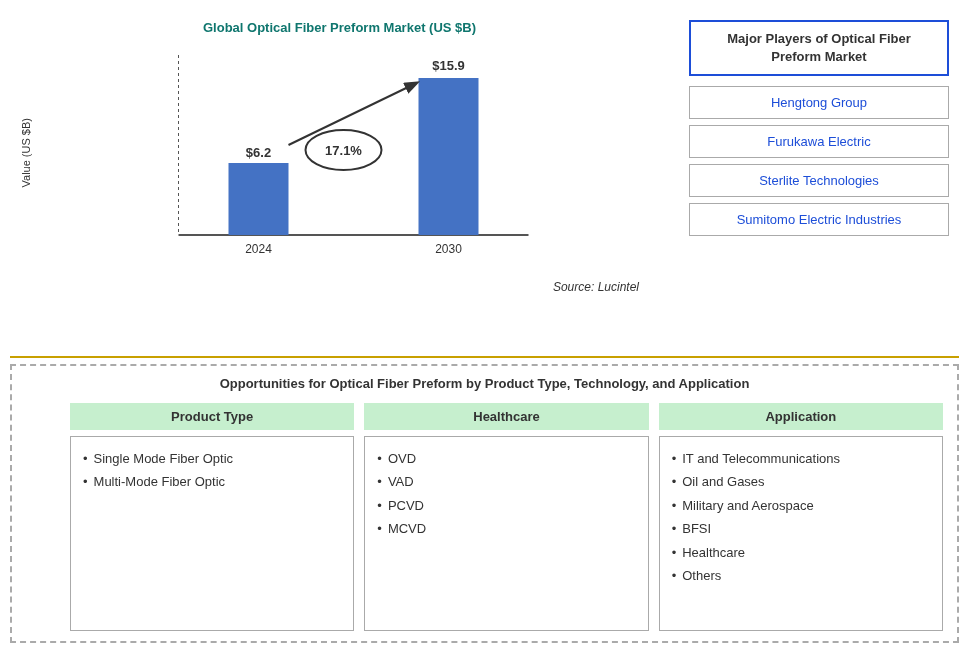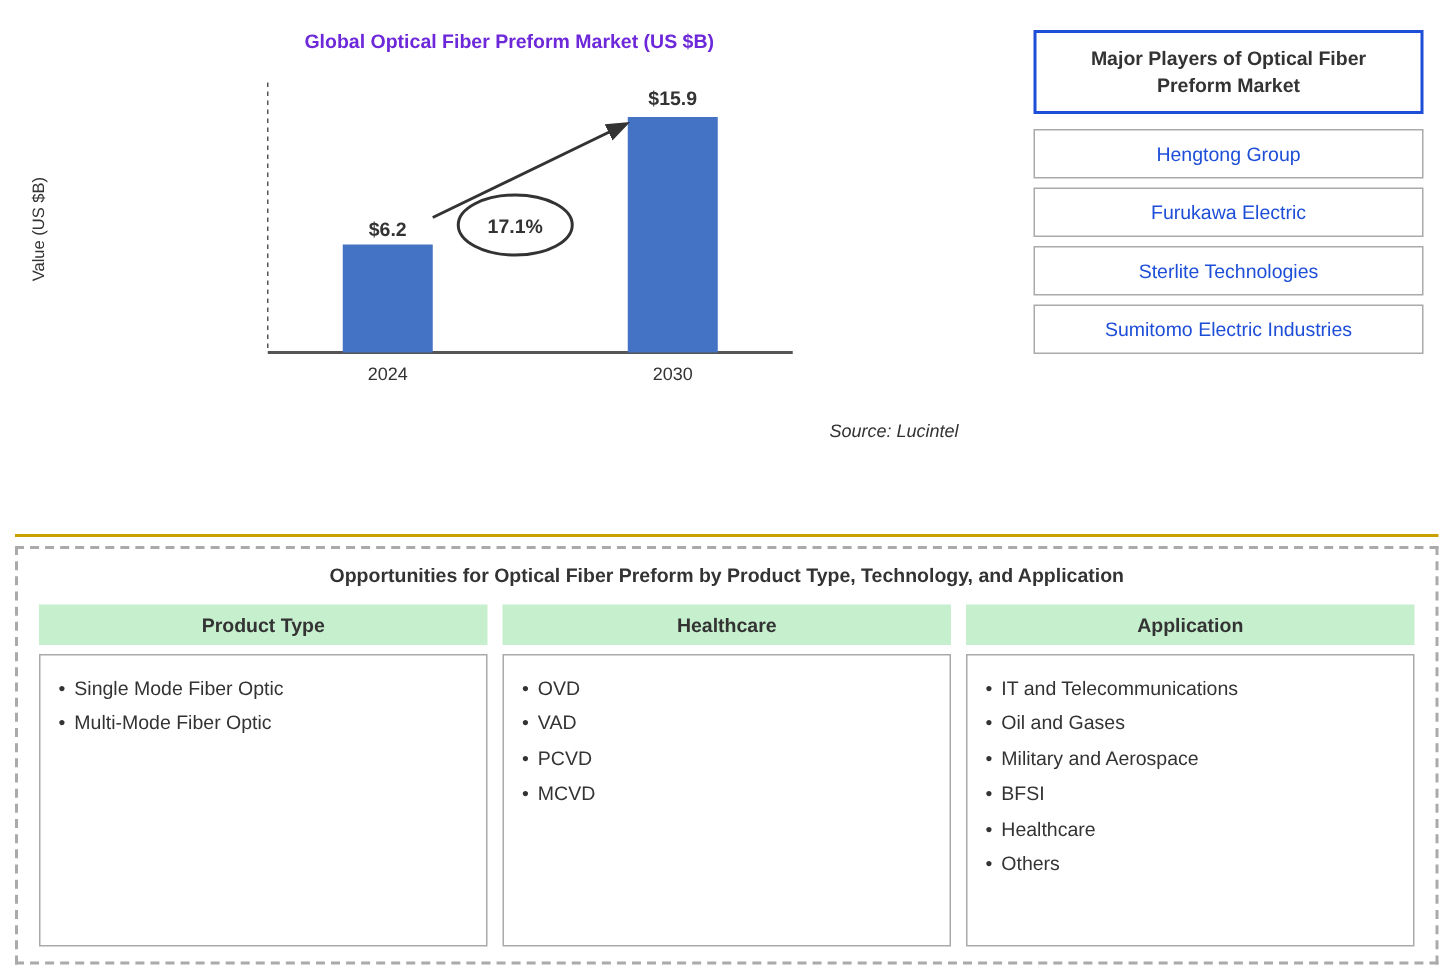--- a/index.html
+++ b/index.html
@@ -34,21 +34,21 @@
       display: flex;
       flex-direction: column;
       align-items: center;
       padding: 10px 10px 0 10px;
     }
 
     .chart-title {
       font-size: 13px;
       font-weight: bold;
       text-align: right;
-      color: #6d28d9;
+      color: #0f766e;
       margin-bottom: 10px;
     }
 
     .y-axis-label {
       writing-mode: vertical-rl;
       transform: rotate(180deg);
       font-size: 11px;
       color: #333;
       margin-right: 6px;
       align-self: center;
@@ -114,20 +114,21 @@
       text-align: center;
       color: #333;
       margin-bottom: 12px;
     }
 
     .columns-container {
       display: flex;
       flex-direction: row;
       gap: 10px;
       flex: 1;
+      margin-left: 44px;
     }
 
     .column {
       flex: 1;
       display: flex;
       flex-direction: column;
     }
 
     .column-header {
       background: #c6efce;

